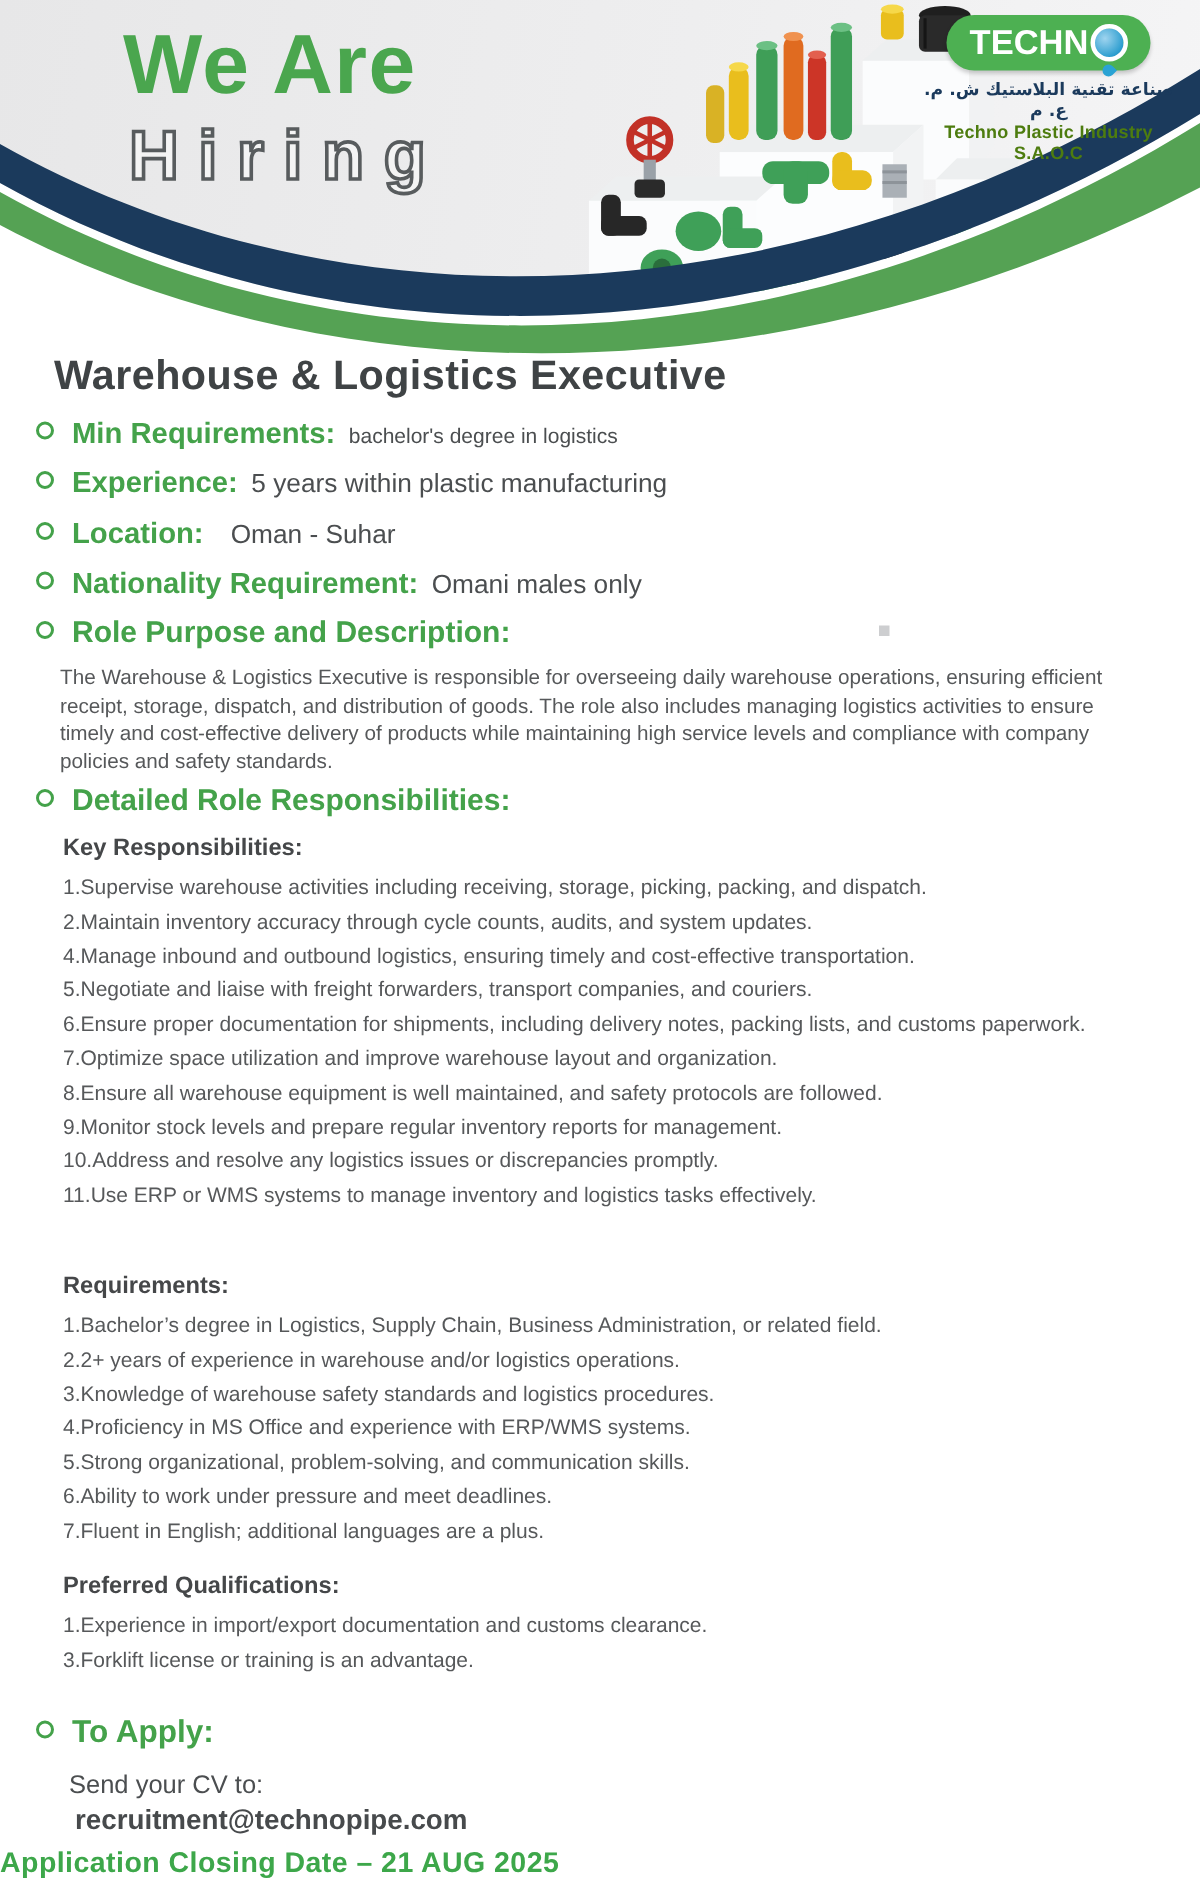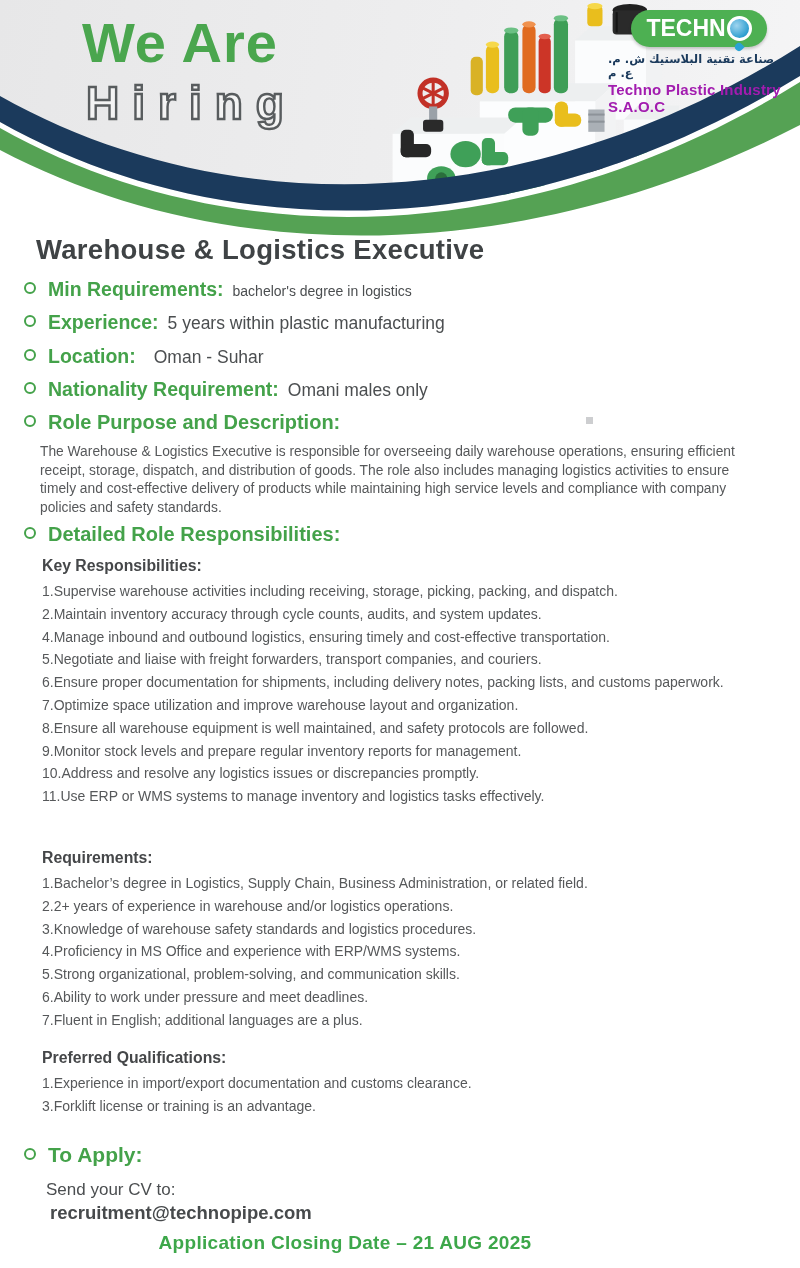--- a/index.html
+++ b/index.html
@@ -8,51 +8,51 @@
   
   .hdr{position:absolute;top:0;left:0;width:800px;height:260px;}
   .hdr-bg{position:absolute;top:0;left:0;width:800px;height:260px;
           background:linear-gradient(100deg,#e7e7e8 0%,#eeeeef 55%,#f5f5f6 100%);}
   .photo{position:absolute;top:0;left:380px;width:300px;height:218px;}
   .swoosh{position:absolute;top:0;left:0;}
   .we-are{position:absolute;left:82px;top:10px;font-size:56px;font-weight:bold;
           color:#4aa64e;letter-spacing:1px;}
   .hiring{position:absolute;left:86px;top:76px;font-size:46px;font-weight:bold;
           color:#f4f4f4;-webkit-text-stroke:2.4px #585c5e;letter-spacing:13px;}
-  .logo{position:absolute;left:608px;top:10px;width:182px;text-align:left;}
+  .logo{position:absolute;left:608px;top:10px;width:182px;text-align:center;}
   .pill{width:136px;height:37px;background:#4db052;border-radius:20px;margin:0 auto;
         display:flex;align-items:center;justify-content:center;position:relative;
         box-shadow:0 2px 3px rgba(0,0,0,.2);color:#fff;font-weight:bold;font-size:23px;}
   .globe{display:inline-block;width:19px;height:19px;border-radius:50%;
          border:3px solid #fff;background:radial-gradient(circle at 35% 35%,#9fd4ef,#2f9fd0 70%,#1b7fae);
          margin-left:1px;}
   .droplet{position:absolute;right:24px;bottom:-4px;width:8px;height:8px;background:#2aa3d4;
            border-radius:50% 0 50% 50%;transform:rotate(45deg);}
   .logo-ar{margin-top:5px;color:#1b3a5c;font-weight:bold;font-size:11.5px;
            font-family:"DejaVu Sans",sans-serif;direction:rtl;}
-  .logo-en{color:#a21caf;font-weight:bold;font-size:15px;margin-top:1px;letter-spacing:.2px;}
+  .logo-en{color:#4d7c0f;font-weight:bold;font-size:12px;margin-top:1px;letter-spacing:.2px;}
   
   .job-title{position:absolute;left:36px;top:234px;font-size:27.5px;font-weight:bold;
              color:#3f4345;letter-spacing:.3px;}
   .fact{position:absolute;left:24px;display:flex;align-items:baseline;white-space:nowrap;}
   .bullet{flex:0 0 auto;width:8px;height:8px;border:2.5px solid #44a24a;border-radius:50%;
           margin-right:12px;position:relative;top:-2px;}
   .fact-label{font-size:19.5px;font-weight:bold;color:#44a24a;}
   .fact-value{font-size:17.5px;color:#4b4e50;margin-left:9px;}
   .fact-value.small{font-size:14px;}
   .fact-value.gap{margin-left:18px;}
   .g-head{font-size:20px;font-weight:bold;color:#44a24a;}
   .para{position:absolute;left:40px;top:443px;width:726px;font-size:13.8px;
         line-height:18.6px;color:#56585a;}
   .sub-head{position:absolute;left:42px;font-size:15.8px;font-weight:bold;color:#454749;}
   .num-list{position:absolute;left:42px;margin:0;padding:0;list-style:none;
             font-size:14px;line-height:22.8px;color:#56585a;white-space:nowrap;}
   .send-cv{position:absolute;left:46px;top:1180px;font-size:17px;color:#4b4e50;}
   .email{position:absolute;left:50px;top:1202px;font-size:18.5px;font-weight:bold;color:#474a4c;}
-  .closing{position:absolute;left:0;top:1232px;width:690px;text-align:center;
+  .closing{position:absolute;left:0;top:1232px;width:690px;
            font-size:19px;font-weight:bold;color:#3da74a;letter-spacing:.3px;}
   .artifact{position:absolute;left:586px;top:417px;width:7px;height:7px;background:#cdced0;}
 </style>
 </head>
 <body>
 
 <div class="page">
 
   <div class="hdr">
     <div class="hdr-bg"></div>

